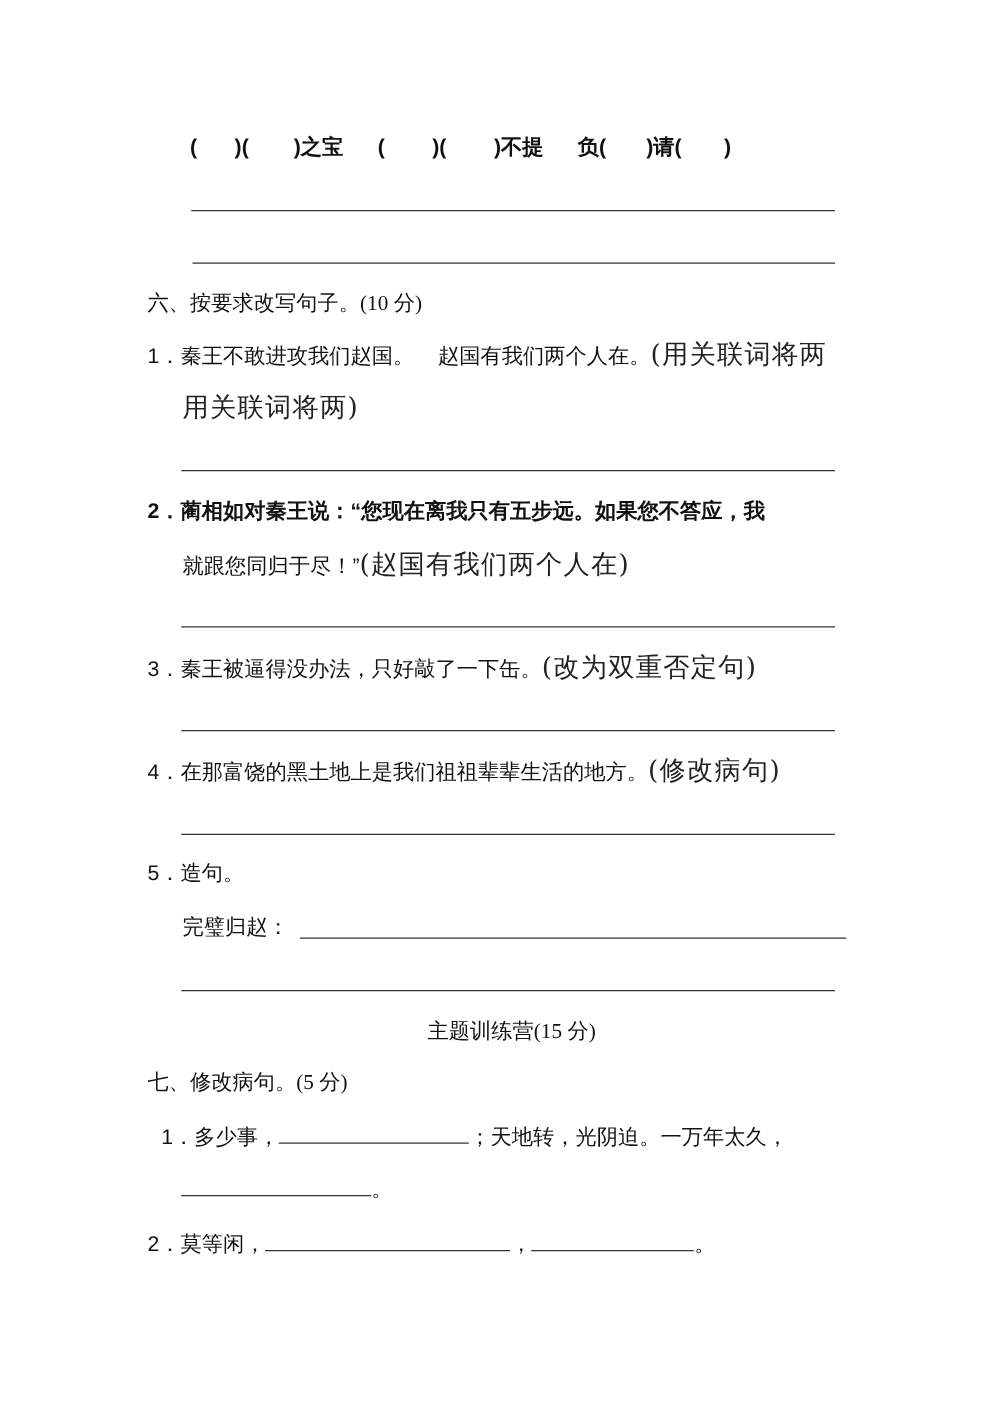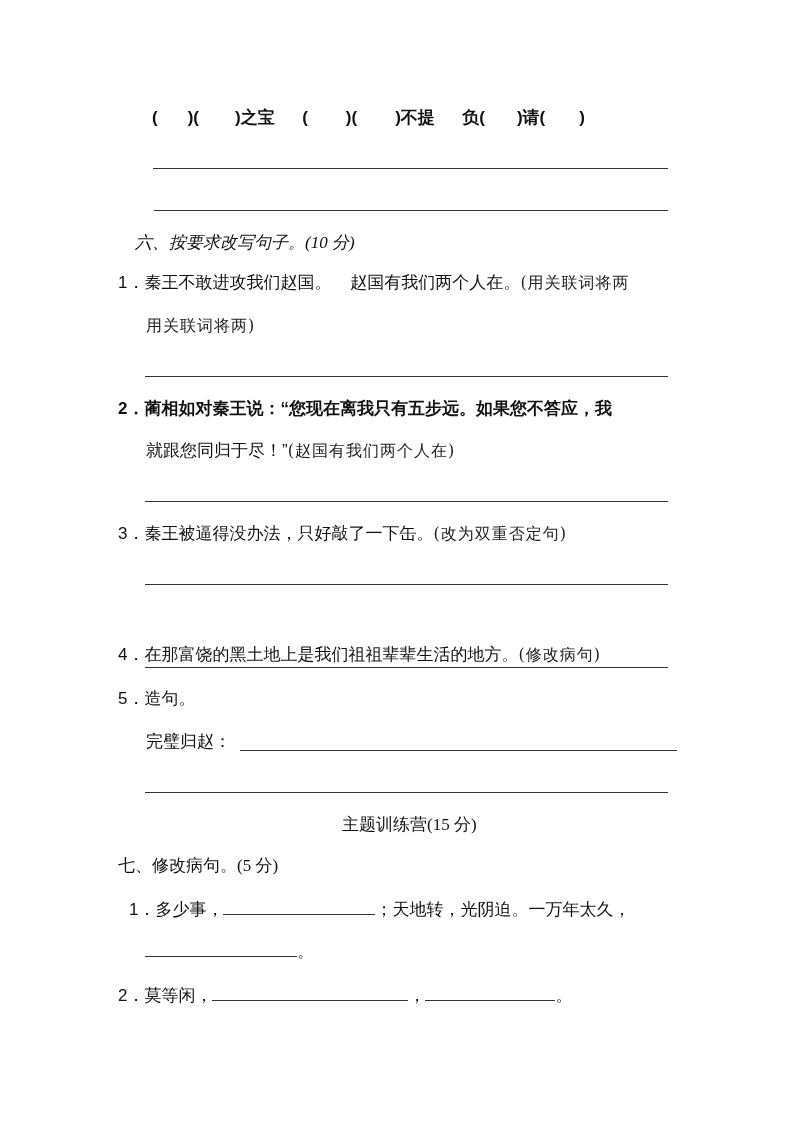--- a/index.html
+++ b/index.html
@@ -11,21 +11,21 @@
       width: 793px;
       height: 1122px;
       position: relative;
       overflow: hidden;
       font-family: "Liberation Sans", "DejaVu Sans", sans-serif;
       color: #111111;
     }
     .abs { position: absolute; white-space: nowrap; }
     .txt { font-size: 17px; line-height: 20px; }
     .serif { font-family: "Liberation Serif", "DejaVu Serif", serif; }
-    .hint { font-family: "DejaVu Serif", "Liberation Serif", serif; font-size: 16px; color: #222; letter-spacing: 1px; }
+    .hint { font-family: "DejaVu Serif", "Liberation Serif", serif; font-size: 21px; color: #222; letter-spacing: 1px; }
     .line {
       position: absolute;
       height: 0;
       border-top: 1.2px solid #333;
     }
     .blank {
       display: inline-block;
       border-bottom: 1.2px solid #333;
       height: 16px;
       vertical-align: baseline;
@@ -46,21 +46,21 @@
   </span>
   <span style="display:inline-block;width:18px;"></span>
   <span>
     <span>负</span><span>(</span><span class="gap-a" style="width:32px"></span><span>)请(</span><span class="gap-b" style="width:34px"></span><span>)</span>
   </span>
 </div>
 
 <div class="line" style="left:153px; top:168px; width:515px;"></div>
 <div class="line" style="left:154px; top:210px; width:514px;"></div>
 
-<div class="abs txt" style="left:135px; top:233px;font-style:italic;">
+<div class="abs txt" style="left:118px; top:233px;">
   <span>六、按要求改写句子。</span><span class="serif">(10 分)</span>
 </div>
 
 <div class="abs txt" style="left:118px; top:273px;">
   <span>1．</span><span style="white-space:pre">秦王不敢进攻我们赵国。    赵国有我们两个人在。</span><span class="hint">(用关联词将两</span>
 </div>
 <div class="abs txt hint" style="left:146px; top:316px;">用关联词将两)</div>
 <div class="line" style="left:145px; top:376px; width:523px;"></div>
 
 <div class="abs txt" style="left:118px; top:399px;font-weight:bold;">
@@ -69,21 +69,21 @@
 <div class="abs txt" style="left:146px; top:441px;">
   <span>就跟您同归于尽！”</span><span class="hint">(赵国有我们两个人在)</span>
 </div>
 <div class="line" style="left:145px; top:501px; width:523px;"></div>
 
 <div class="abs txt" style="left:118px; top:524px;">
   <span>3．</span><span>秦王被逼得没办法，只好敲了一下缶。</span><span class="hint">(改为双重否定句)</span>
 </div>
 <div class="line" style="left:145px; top:584px; width:523px;"></div>
 
-<div class="abs txt" style="left:118px; top:606px;margin-top:39px;">
+<div class="abs txt" style="left:118px; top:606px;">
   <span>4．</span><span>在那富饶的黑土地上是我们祖祖辈辈生活的地方。</span><span class="hint">(修改病句)</span>
 </div>
 <div class="line" style="left:145px; top:667px; width:523px;"></div>
 
 <div class="abs txt" style="left:118px; top:689px;">
   <span>5．</span><span>造句。</span>
 </div>
 <div class="abs txt" style="left:146px; top:732px;">
   <span>完璧归赵：</span>
 </div>

